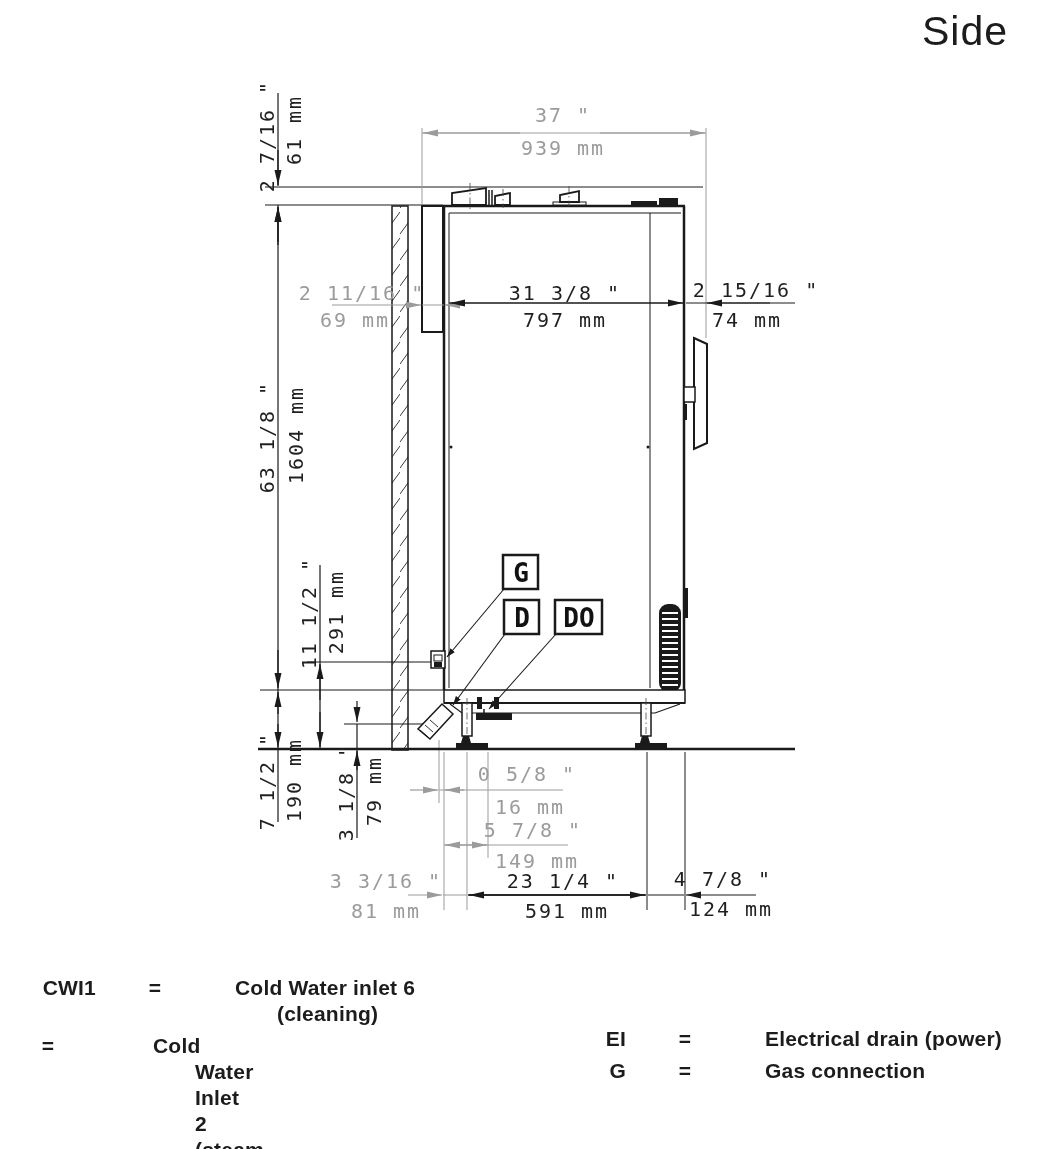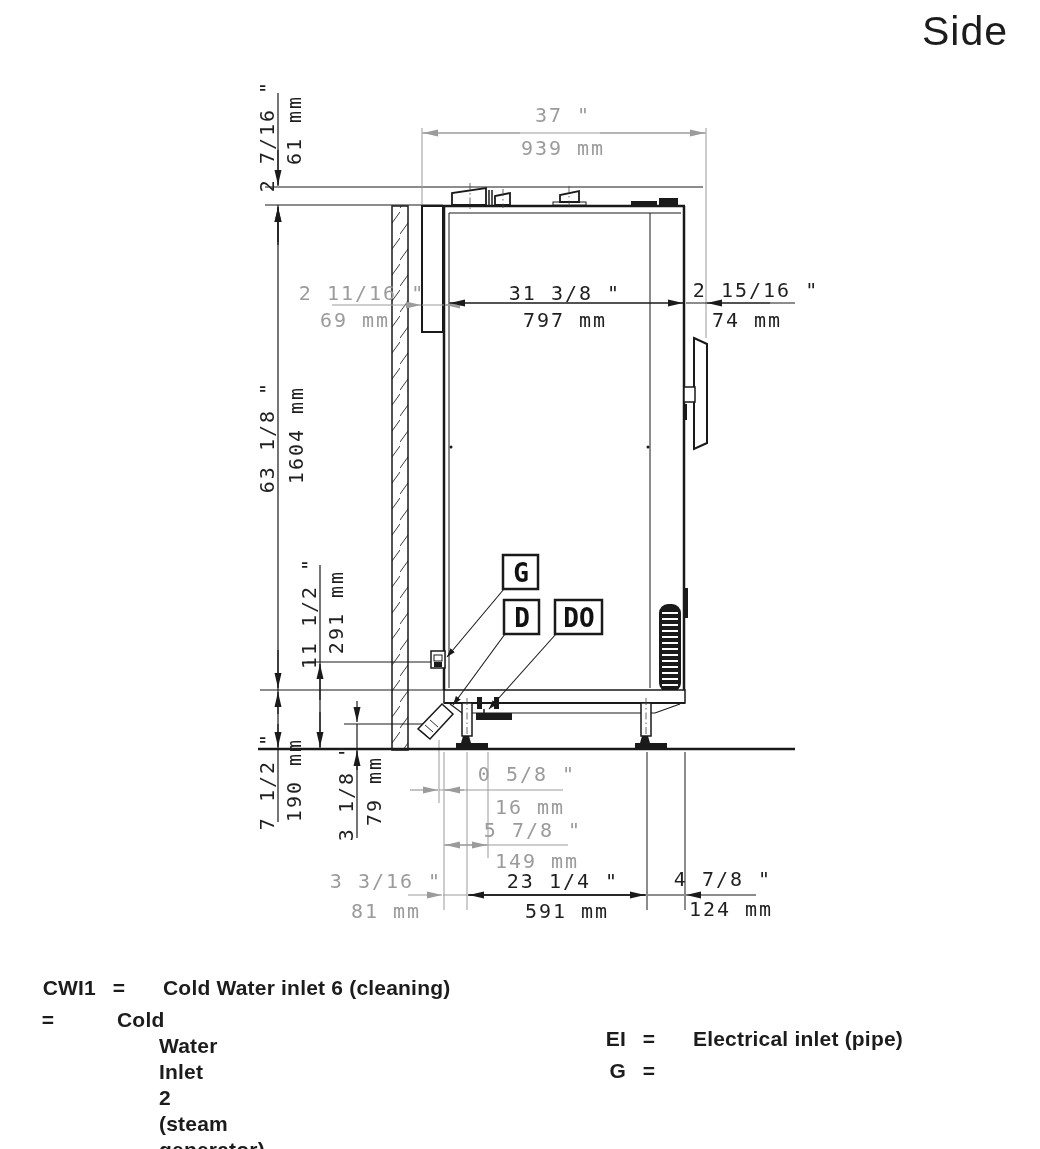--- a/index.html
+++ b/index.html
@@ -8,21 +8,21 @@
   .page-title{position:absolute;top:8px;right:32px;font-size:41px;font-weight:400;color:#1c1c1c;letter-spacing:1px;}
   
   text{font-family:"DejaVu Sans Mono",monospace;font-size:20px;letter-spacing:2px;}
   .tblack{fill:#1f1f1f;}
   .tgray{fill:#9b9b9b;}
   .callout-letter{font-size:26px;font-weight:bold;letter-spacing:0px;fill:#111;}
   
   .legend{position:absolute;color:#1c1c1c;font-weight:600;font-size:21px;letter-spacing:0.2px;}
   .legend-left{left:0;top:975px;width:520px;}
   .legend-right{left:530px;top:1026px;width:510px;}
-  .legend-row{display:grid;grid-template-columns:96px 46px auto;margin-bottom:6px;line-height:26px;}
+  .legend-row{display:grid;grid-template-columns:96px 46px auto;margin-bottom:6px;line-height:26px;gap:36px;}
   .legend-abbr{text-align:right;}
   .legend-eq{text-align:center;}
   .legend-desc{padding-left:63px;text-indent:-42px;max-width:320px;}
   .legend-right .legend-desc{max-width:330px;padding-left:41px;text-indent:-20px;}
 </style>
 </head>
 <body>
 
 <div class="page-title">Side</div>
 
@@ -308,19 +308,20 @@
   <div class="legend-row">
     <span class="legend-abbr">DO</span>
     <span class="legend-eq">=</span>
   </div>
 </div>
 
 <div class="legend legend-right">
   <div class="legend-row">
     <span class="legend-abbr">EI</span>
     <span class="legend-eq">=</span>
-    <span class="legend-desc">Electrical inlet (pipe)</span>
+    <span class="legend-desc">Electrical drain (power)</span>
   </div>
   <div class="legend-row">
     <span class="legend-abbr">G</span>
     <span class="legend-eq">=</span>
+    <span class="legend-desc">Gas connection</span>
   </div>
 </div>
 
 </body></html>

